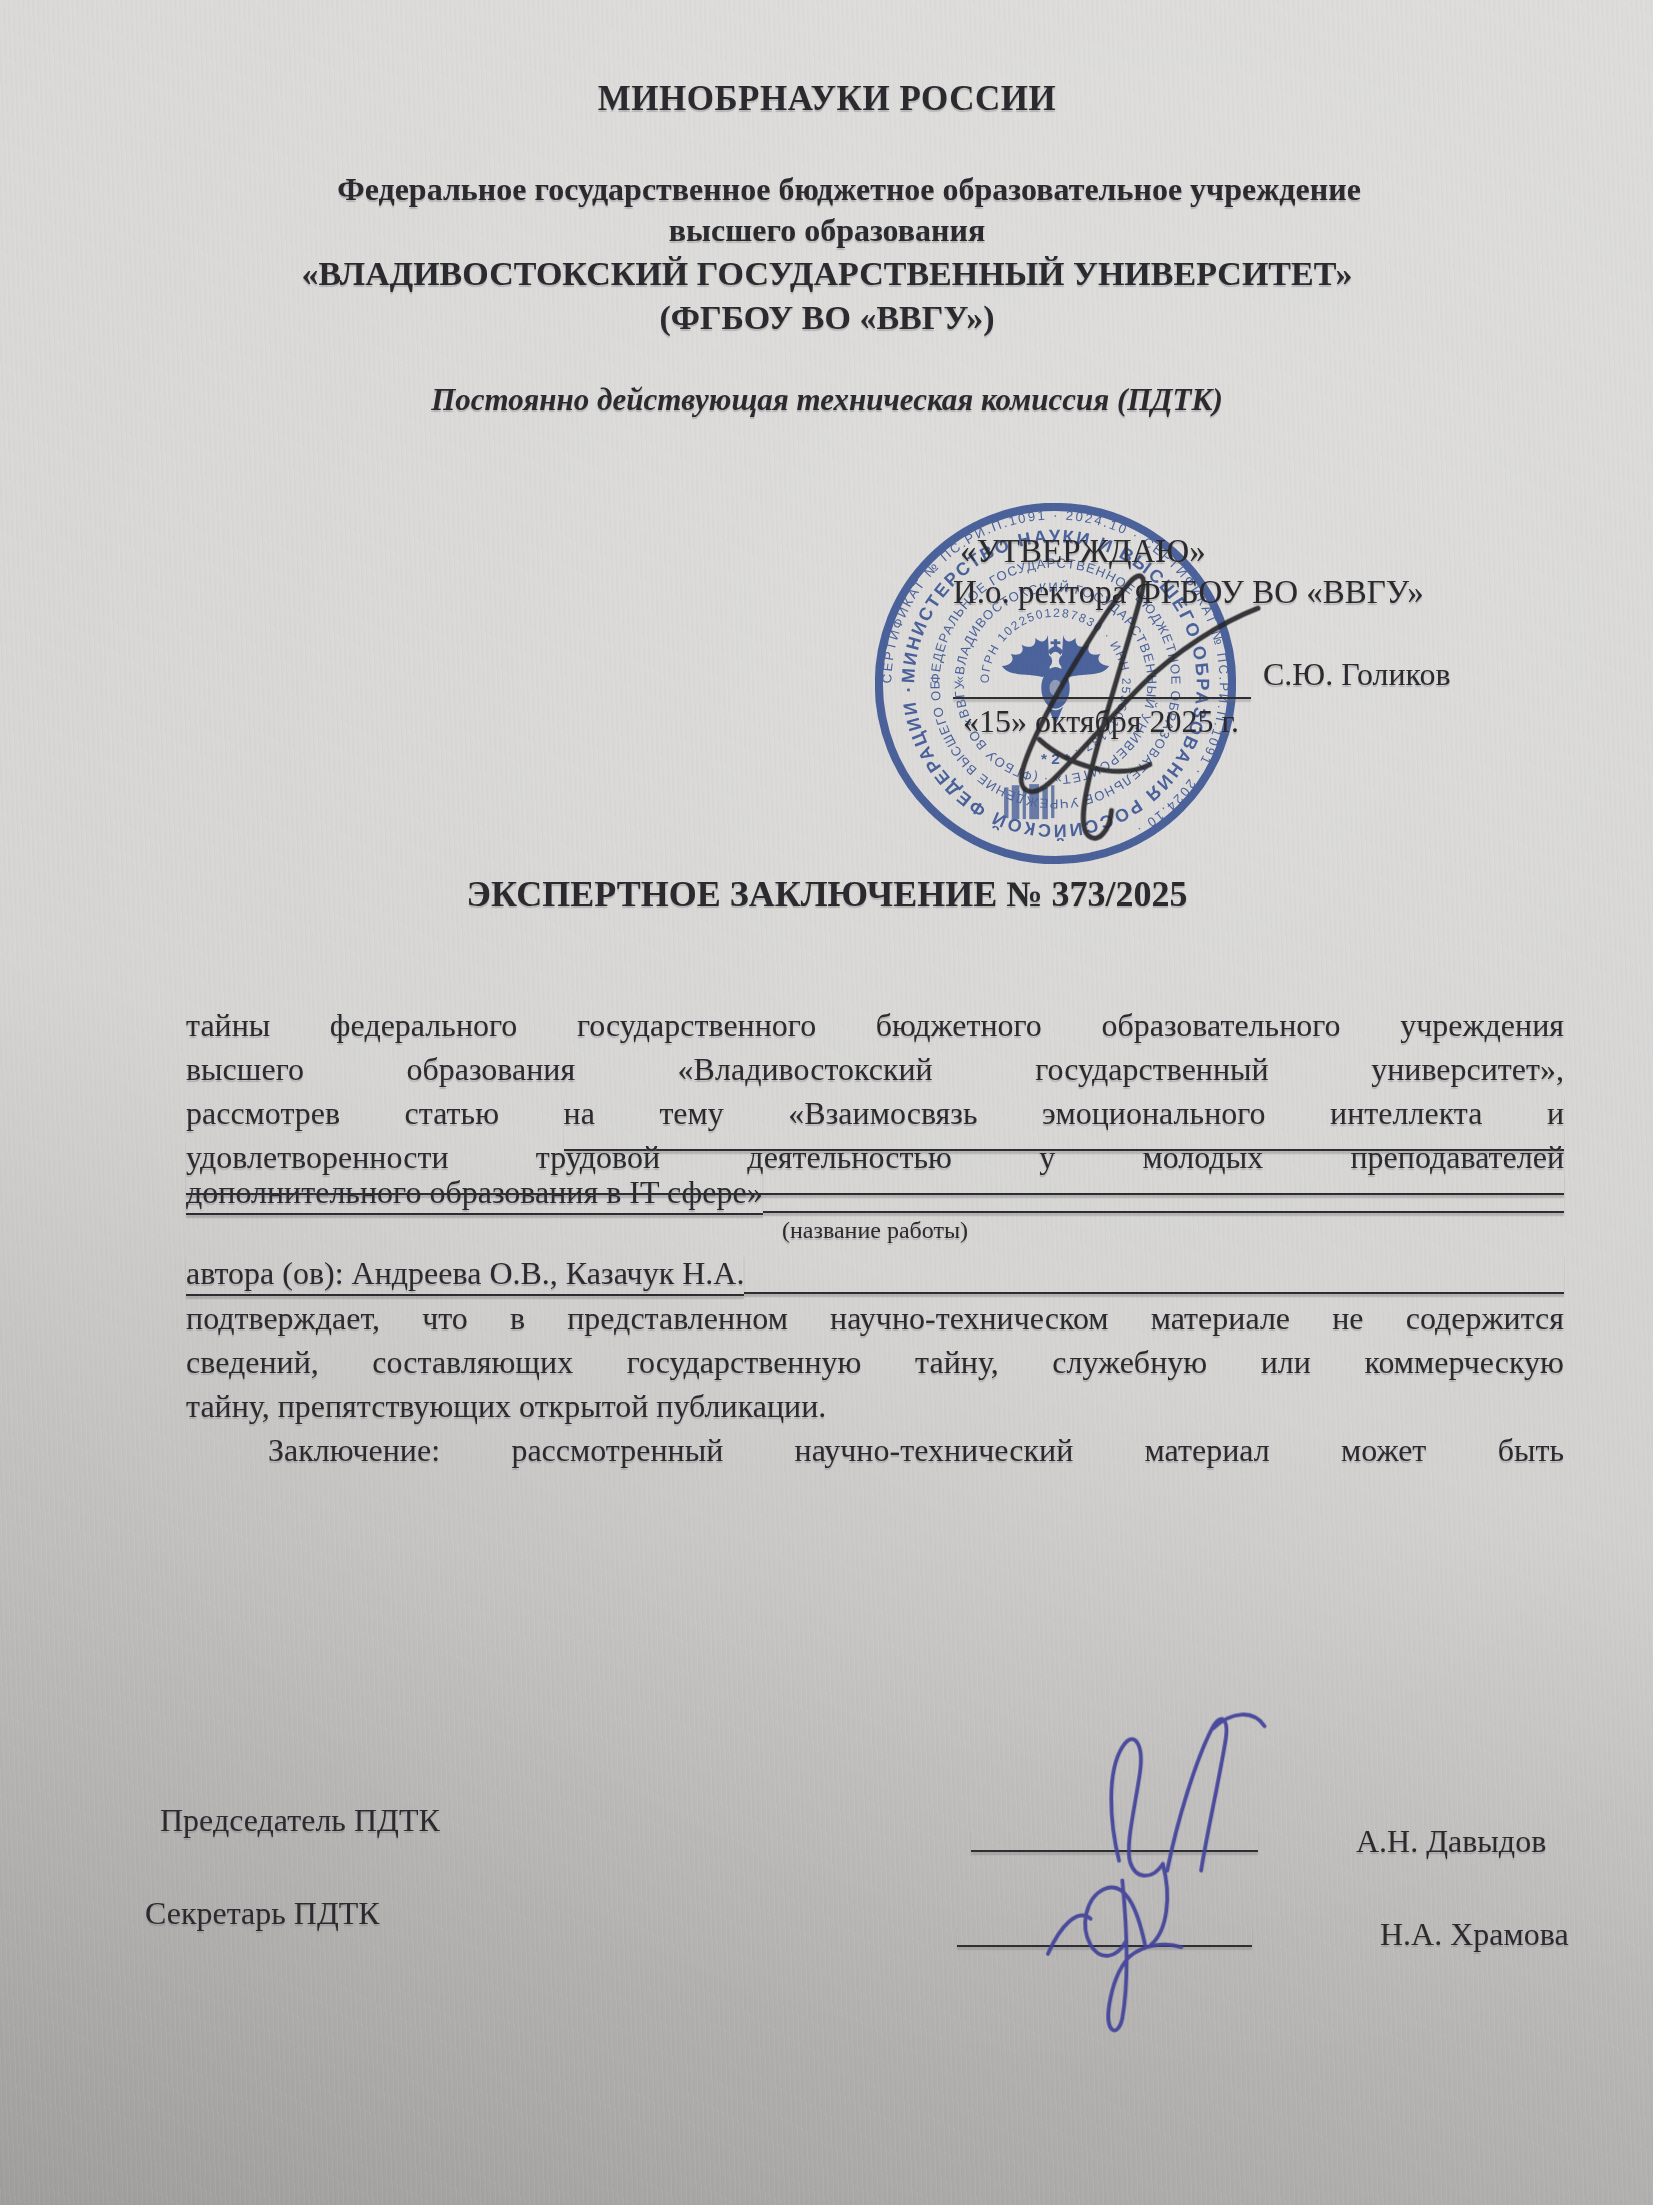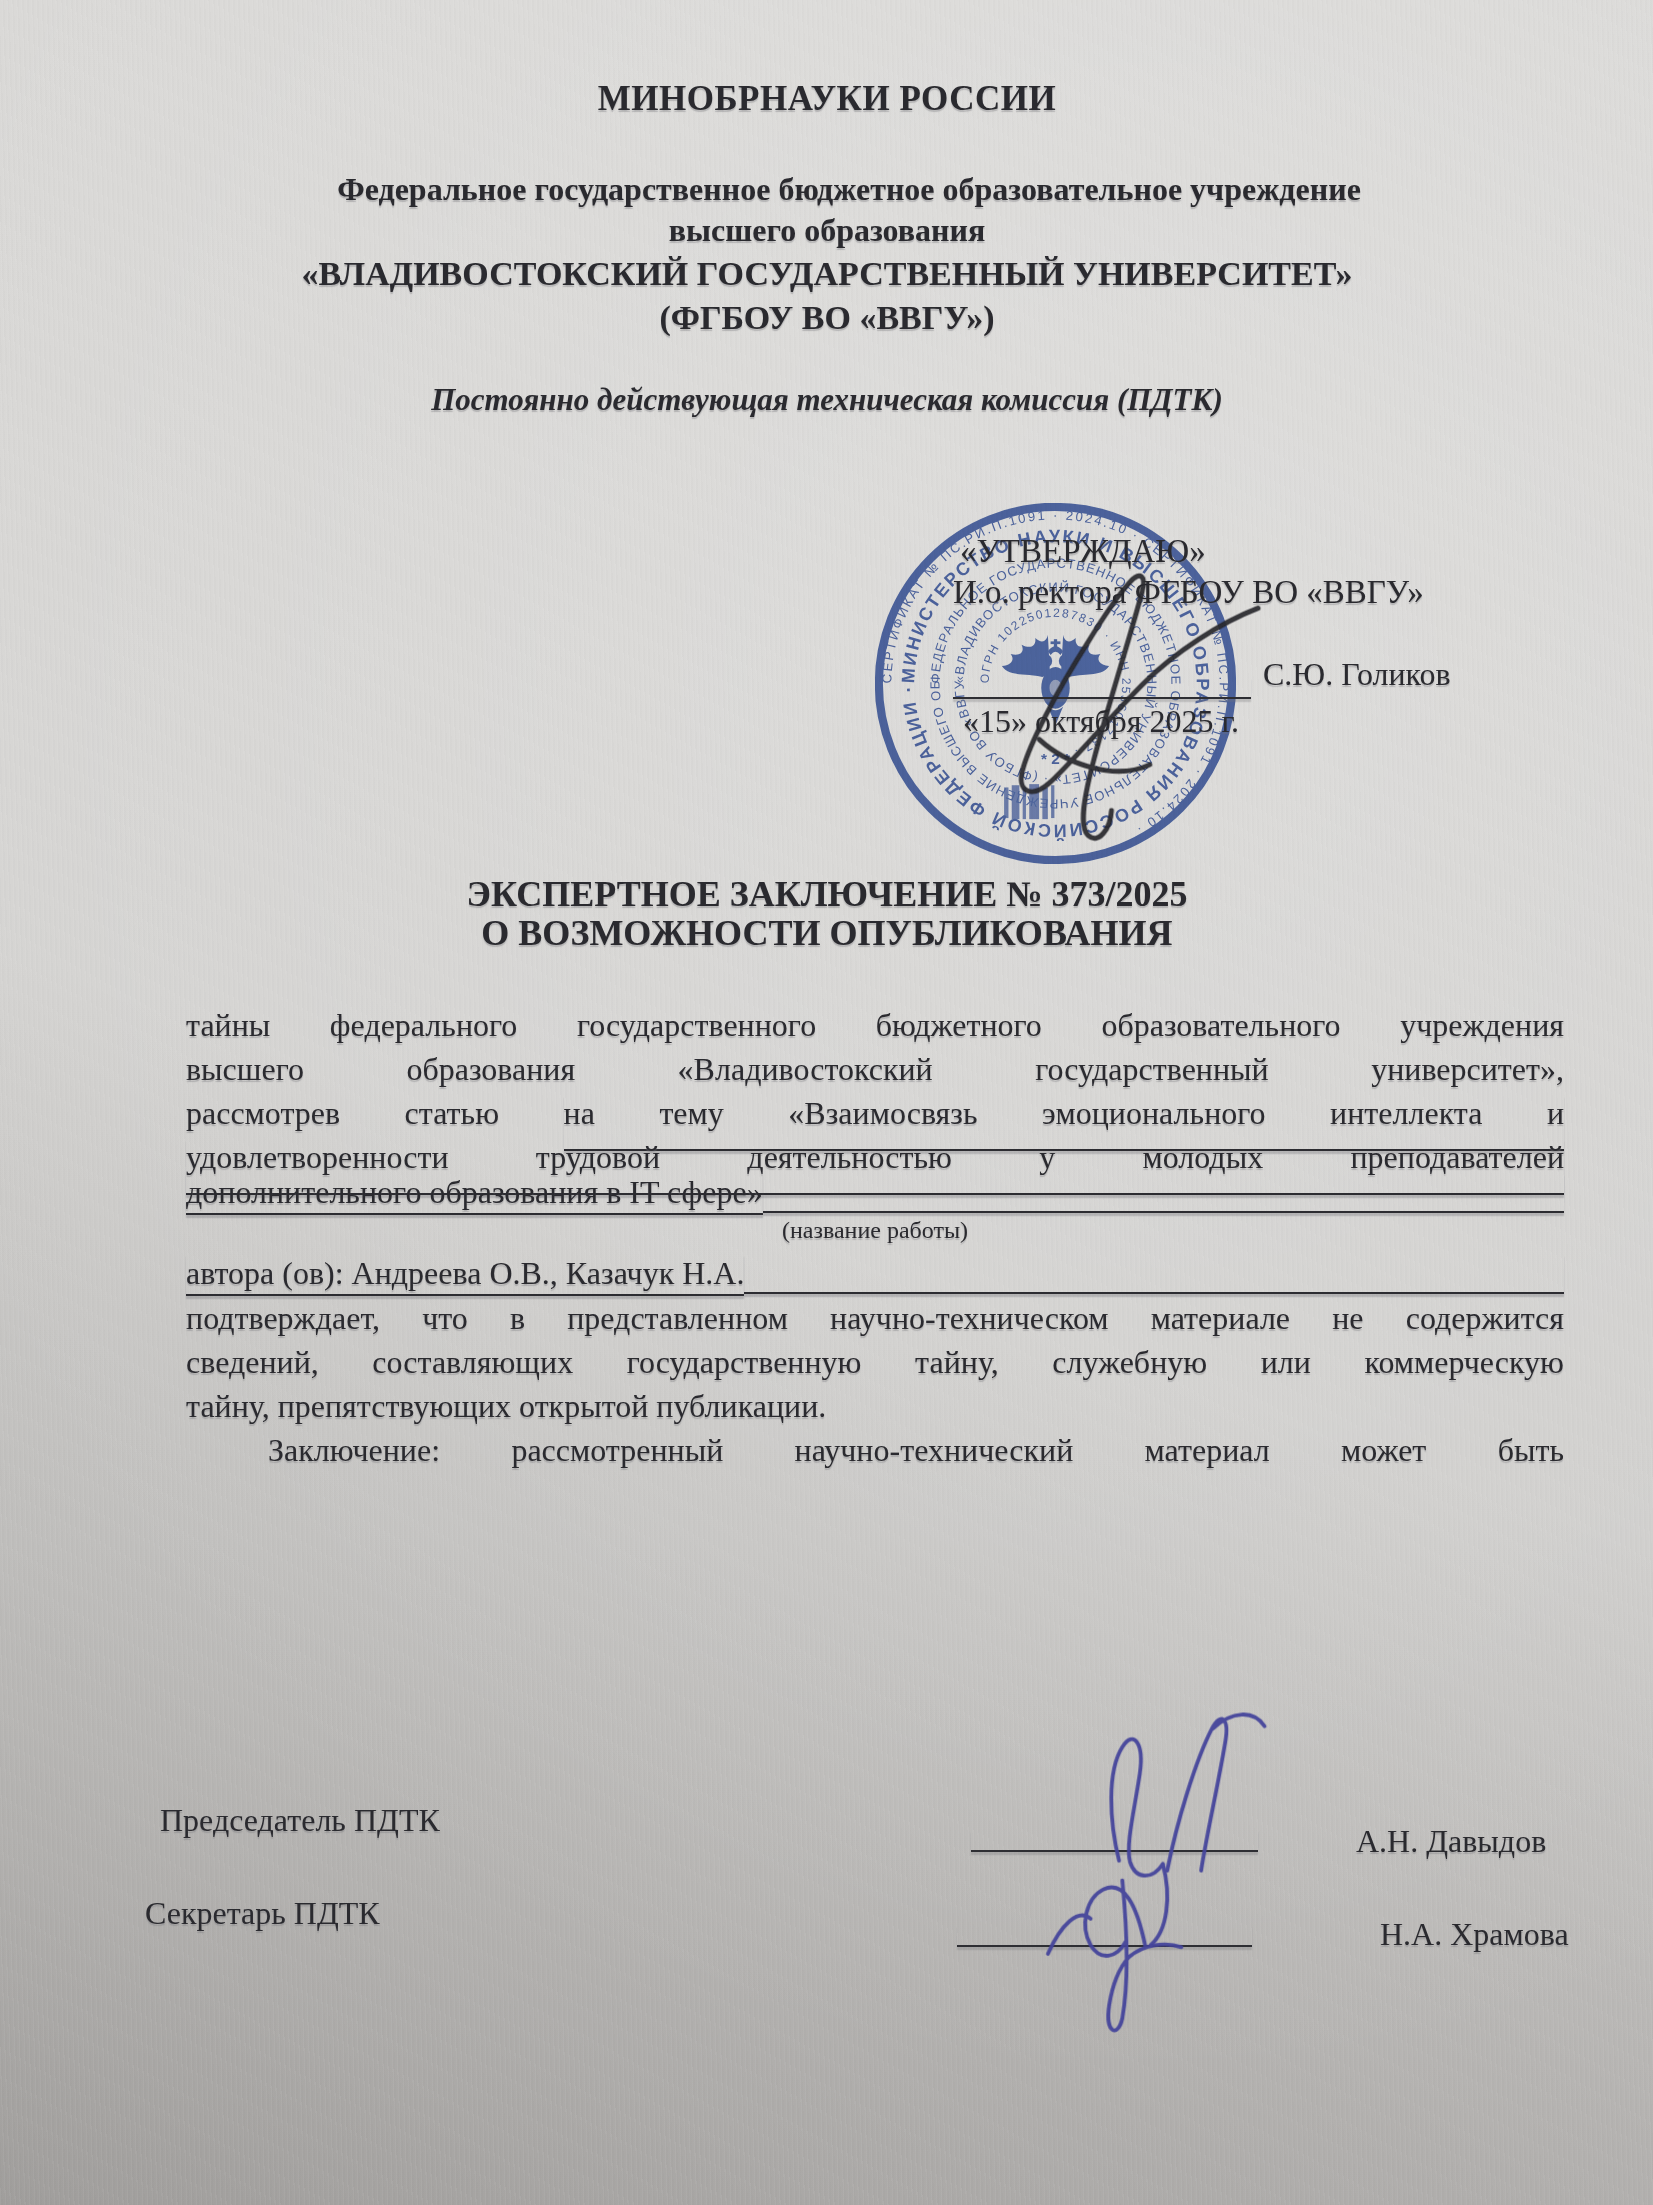--- a/index.html
+++ b/index.html
@@ -138,21 +138,20 @@
     </g>
   </svg>
 
   <div class="txt appr-label">«УТВЕРЖДАЮ»</div>
   <div class="txt appr-pos">И.о. ректора ФГБОУ ВО «ВВГУ»</div>
   <div class="appr-line"></div>
   <div class="txt appr-name">С.Ю. Голиков</div>
   <div class="txt appr-date">«15» октября 2025 г.</div>
 
   <div class="txt center b title1">ЭКСПЕРТНОЕ ЗАКЛЮЧЕНИЕ № 373/2025</div>
-  <div class="txt center b title2">О ВОЗМОЖНОСТИ ОПУБЛИКОВАНИЯ</div>
 
   <div class="bodyblock">
     <div class="jline">тайны федерального государственного бюджетного образовательного учреждения</div>
     <div class="jline">высшего образования «Владивостокский государственный университет»,</div>
     <div class="jline"><span>рассмотрев статью </span><span class="u">на тему «Взаимосвязь эмоционального интеллекта и</span></div>
     <div class="jline"><span class="u">удовлетворенности трудовой деятельностью у молодых преподавателей</span></div>
     <div class="ruleline">
         <span class="utext">дополнительного образования в IT сфере»</span>
         <span class="ufill"></span>
       </div>

